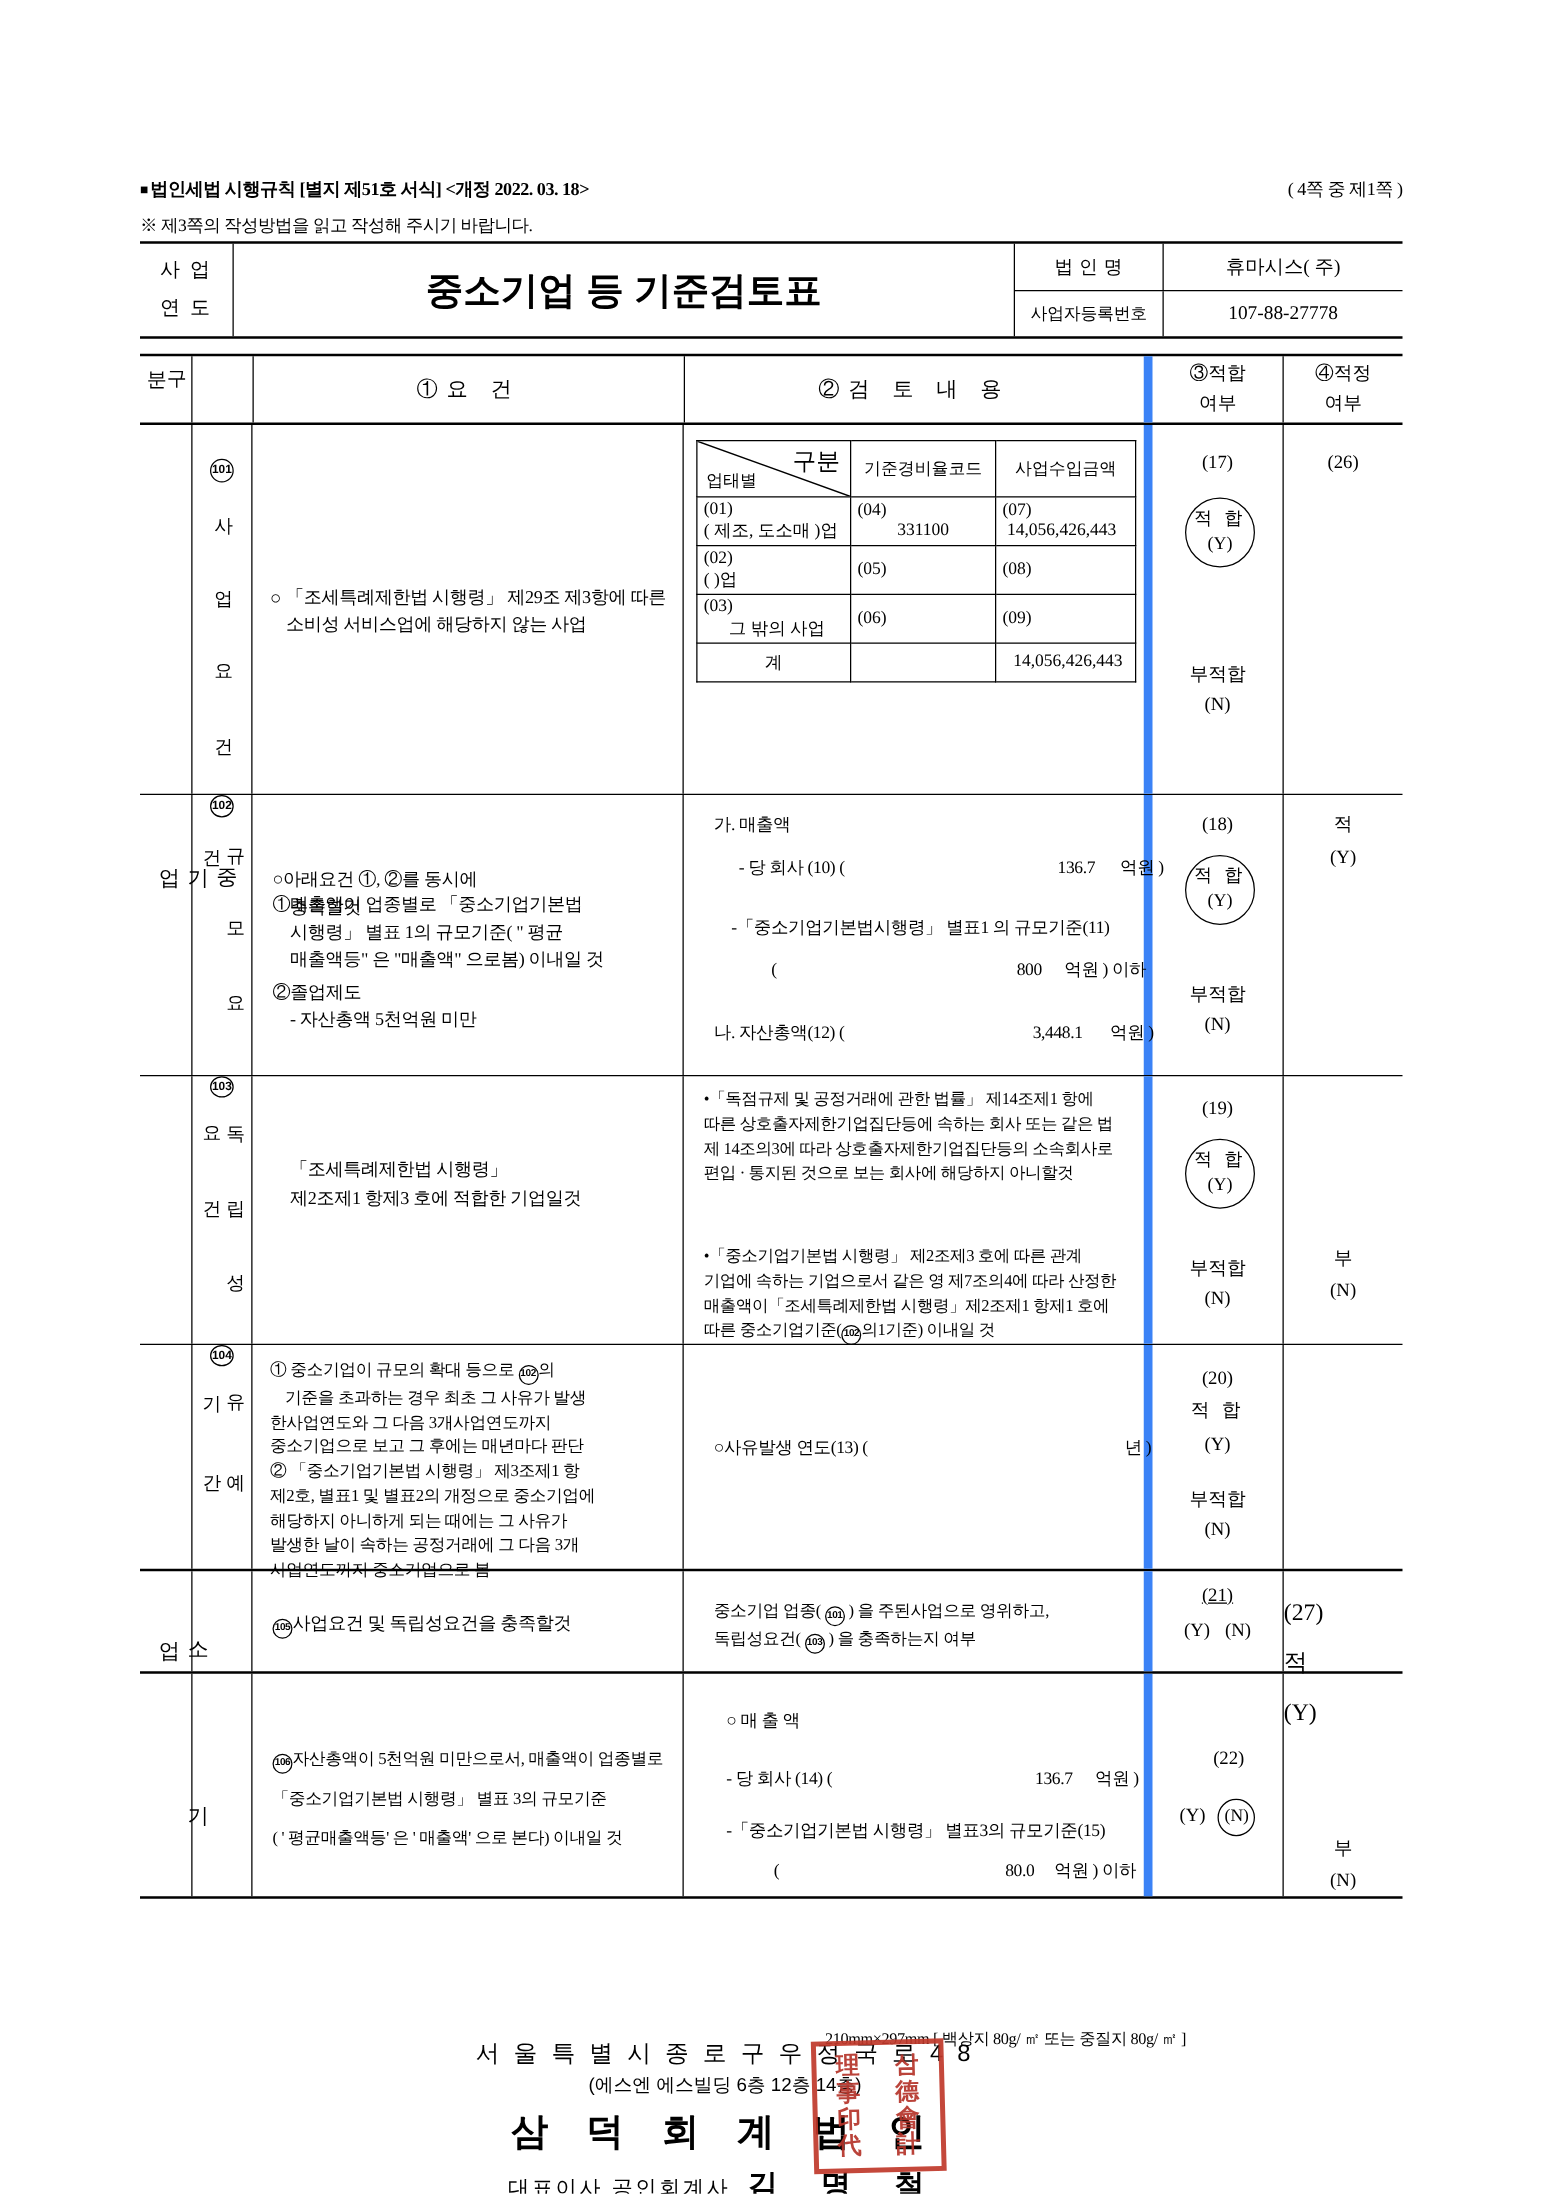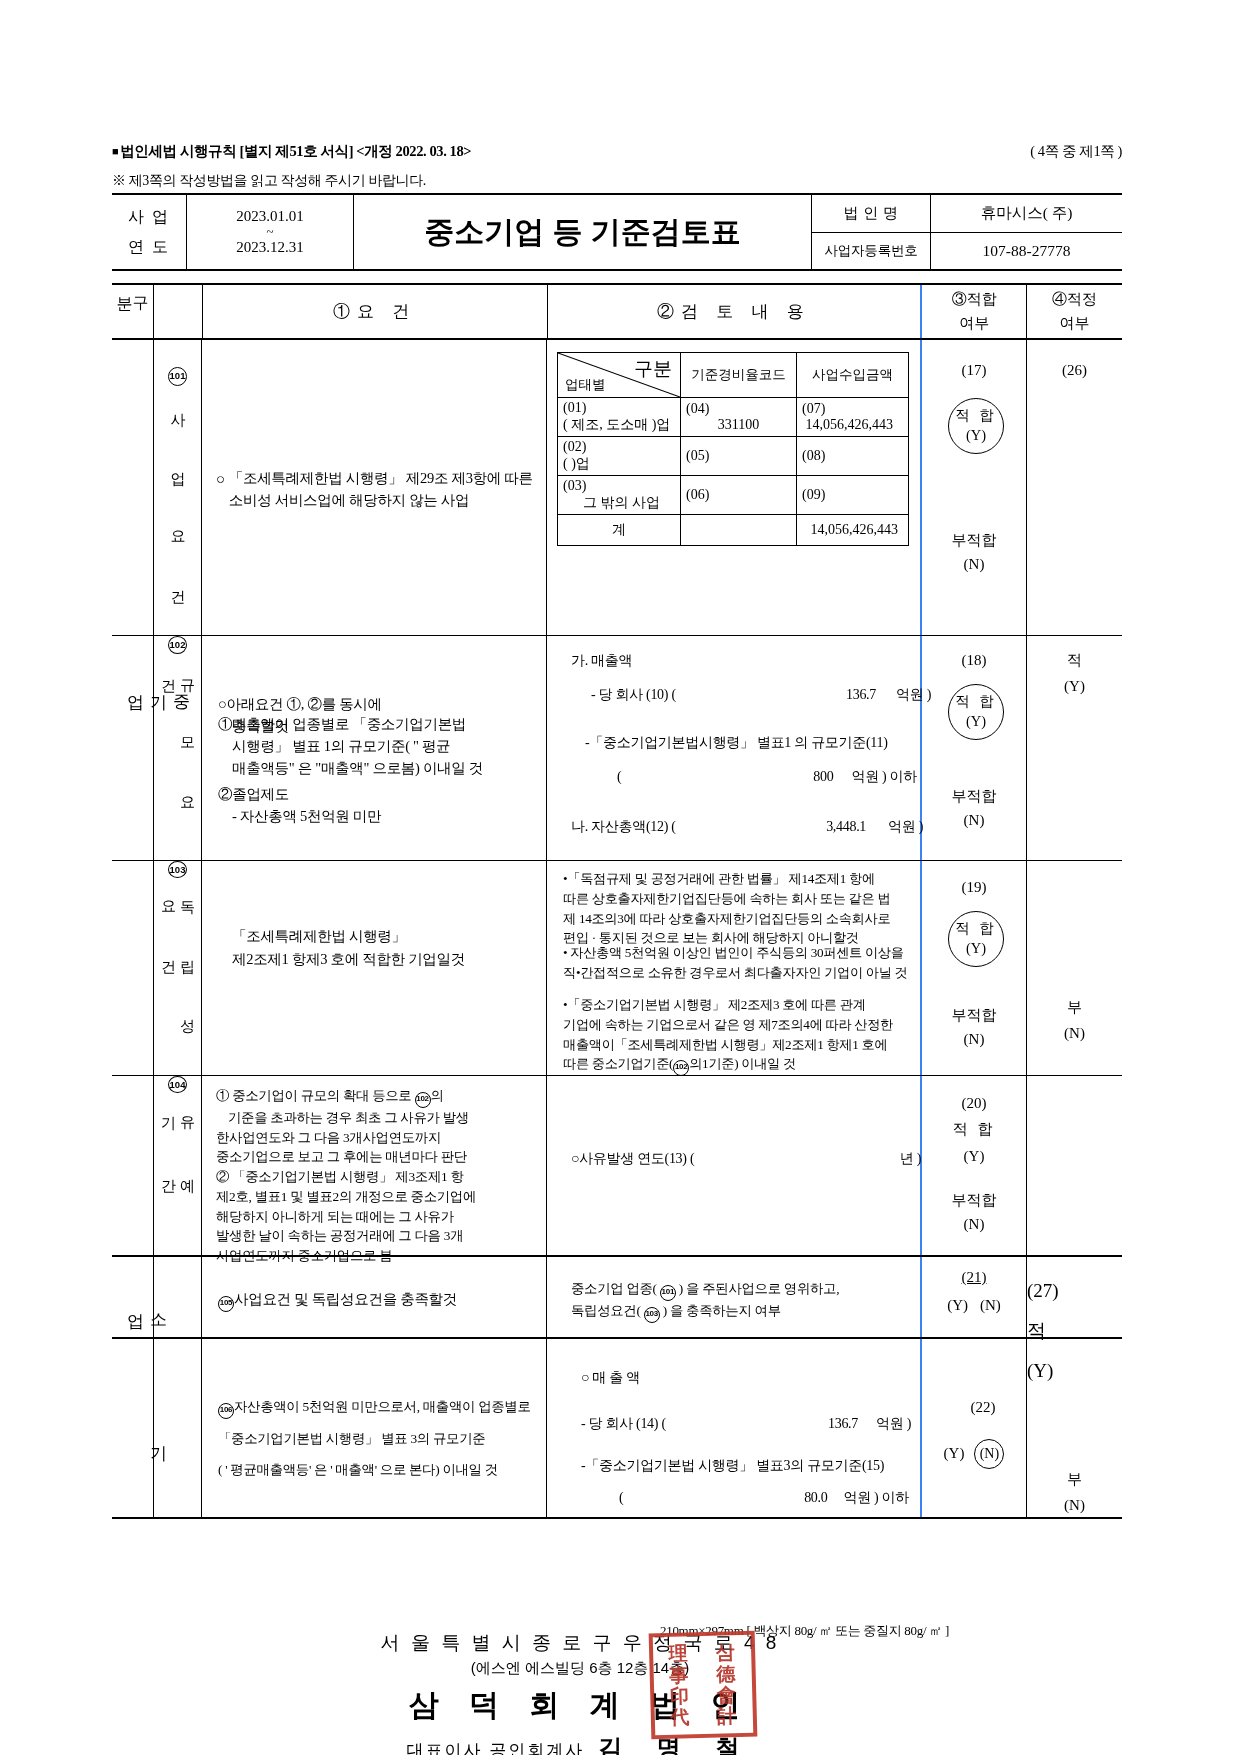--- a/index.html
+++ b/index.html
@@ -72,21 +72,21 @@
   }
   .grow{display:flex;width:100%;box-sizing:border-box;}
   .gbt{border-top:1px solid #000;}
   .gbt2{border-top:2px solid #000;}
 
   .col-gubun{width:42px;box-sizing:border-box;border-right:1px solid #000;
     display:flex;justify-content:center;align-items:center;}
   .col-num{width:48px;box-sizing:border-box;border-right:1px solid #000;
     display:flex;flex-direction:column;justify-content:center;align-items:center;}
   .col-req{width:345px;box-sizing:border-box;border-right:1.6px solid #000;position:relative;}
-  .col-rev{width:375px;box-sizing:border-box;border-right:2px solid #3b82f6;position:relative;}
+  .col-rev{width:375px;box-sizing:border-box;border-right:7px solid #3b82f6;position:relative;}
   .col-fit{width:105px;box-sizing:border-box;border-right:1px solid #000;position:relative;}
   .col-ok{width:95px;box-sizing:border-box;position:relative;}
 
   .vlabel{
     writing-mode:vertical-rl;text-orientation:upright;
     font-size:16px;letter-spacing:11px;line-height:1;
   }
   .vstack{display:flex;flex-direction:column;align-items:center;font-size:15px;line-height:2.05;}
   .circnum{
     display:inline-block;border:1.3px solid #000;border-radius:50%;
@@ -166,25 +166,20 @@
     <div class="lawref"><span class="sq">■</span><span>법인세법 시행규칙 [별지 제51호 서식] &lt;개정 2022. 03. 18&gt;</span></div>
     <div class="pageno">( 4쪽 중 제1쪽 )</div>
   </div>
   <div class="noteline">※ 제3쪽의 작성방법을 읽고 작성해 주시기 바랍니다.</div>
 
   <div class="hdr">
     <div class="c-year-lbl">
       <div>사 업</div>
       <div>연 도</div>
     </div>
-    <div class="c-year-val">
-      <div>2023.01.01</div>
-      <div class="dash">~</div>
-      <div>2023.12.31</div>
-    </div>
     <div class="c-title">중소기업 등 기준검토표</div>
     <div class="c-right">
       <div class="r">
         <div class="k">법 인 명</div>
         <div class="v">휴마시스( 주)</div>
       </div>
       <div class="r">
         <div class="k small">사업자등록번호</div>
         <div class="v">107-88-27778</div>
       </div>
@@ -388,24 +383,20 @@
           <div>「조세특례제한법 시행령」</div>
           <div>제2조제1 항제3 호에 적합한 기업일것</div>
         </div>
       </div>
       <div class="col-rev">
         <div class="revtext abs" style="left:6px;top:8px;width:372px;line-height:1.5;font-size:13.2px;">
           <div>•「독점규제 및 공정거래에 관한 법률」 제14조제1 항에</div>
           <div>따른 상호출자제한기업집단등에 속하는 회사 또는 같은 법</div>
           <div>제 14조의3에 따라 상호출자제한기업집단등의 소속회사로</div>
           <div>편입 · 통지된 것으로 보는 회사에 해당하지 아니할것</div>
-        </div>
-        <div class="revtext abs" style="left:6px;top:82px;width:372px;line-height:1.5;font-size:13.2px;">
-          <div>• 자산총액 5천억원 이상인 법인이 주식등의 30퍼센트 이상을</div>
-          <div>직•간접적으로 소유한 경우로서 최다출자자인 기업이 아닐 것</div>
         </div>
         <div class="revtext abs" style="left:6px;top:134px;width:372px;line-height:1.5;font-size:13.2px;">
           <div>•「중소기업기본법 시행령」 제2조제3 호에 따른 관계</div>
           <div>기업에 속하는 기업으로서 같은 영 제7조의4에 따라 산정한</div>
           <div>매출액이「조세특례제한법 시행령」제2조제1 항제1 호에</div>
           <div>
             <span>따른 중소기업기준(</span><span class="circnum tiny">102</span><span>의1기준) 이내일 것</span>
           </div>
         </div>
       </div>

